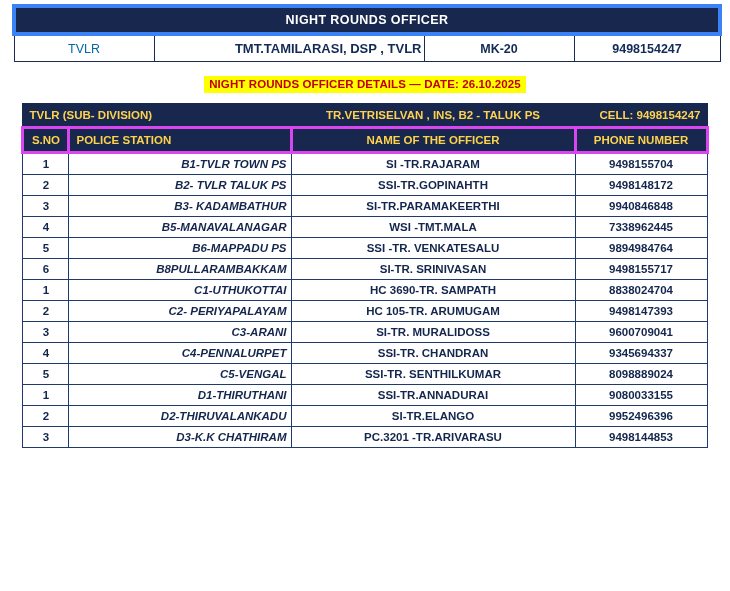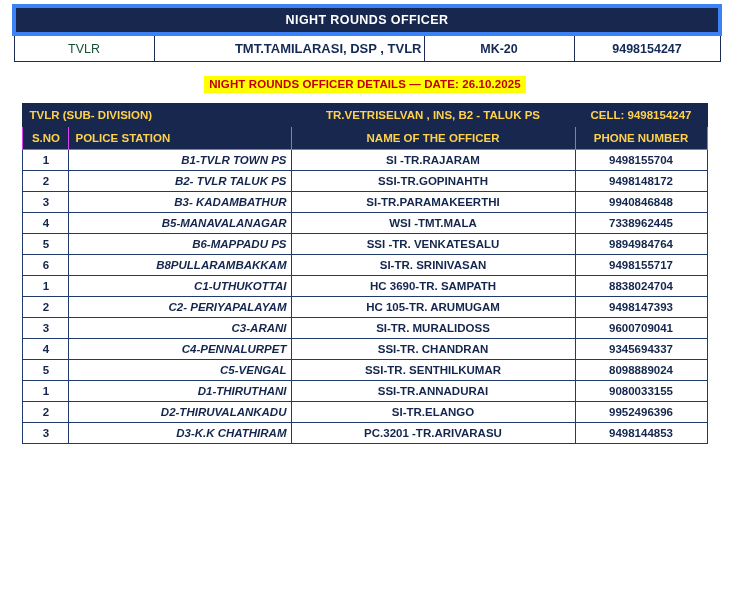--- a/index.html
+++ b/index.html
@@ -44,21 +44,21 @@
   .top-row td {
     border: 1px solid #1a2a52;
     background: #ffffff;
     color: #132a55;
     font-size: 12.5px;
     font-weight: bold;
     text-align: center;
     padding: 5px 2px;
     white-space: nowrap;
   }
-  .top-row td.tvlr-cell { font-weight: normal; color: #14532d; margin-top: 28px; }
+  .top-row td.tvlr-cell { font-weight: normal; color: #0369a1; margin-top: 28px; }
   .top-row td.name-cell { font-size: 13px; text-align: right; }
 
   
   .date-line-wrap {
     text-align: center;
     margin: 12px 0 10px 0;
   }
   .date-line {
     display: inline-block;
     background: #ffff00;
@@ -89,29 +89,29 @@
   tr.sub-head td {
     background: #17274e;
     color: #ffd24d;
     font-weight: bold;
     font-size: 11.5px;
     padding: 5px 6px;
     border: 1px solid #17274e;
   }
   tr.sub-head td.sh-left { text-align: left; }
   tr.sub-head td.sh-mid  { text-align: center; }
-  tr.sub-head td.sh-right{ text-align: center; }
+  tr.sub-head td.sh-right{ text-align: right; }
 
   tr.col-head td {
     background: #17274e;
     color: #ffd24d;
     font-weight: bold;
     font-size: 11.5px;
     padding: 5px 6px;
-    border: 1px solid #d946ef;
+    border: 3px solid #d946ef;
     text-align: center;
   }
   tr.col-head td.ch-left { text-align: left; }
 
   tr.data td {
     background: #ffffff;
     color: #14264d;
     font-weight: bold;
     font-size: 11.5px;
   }

